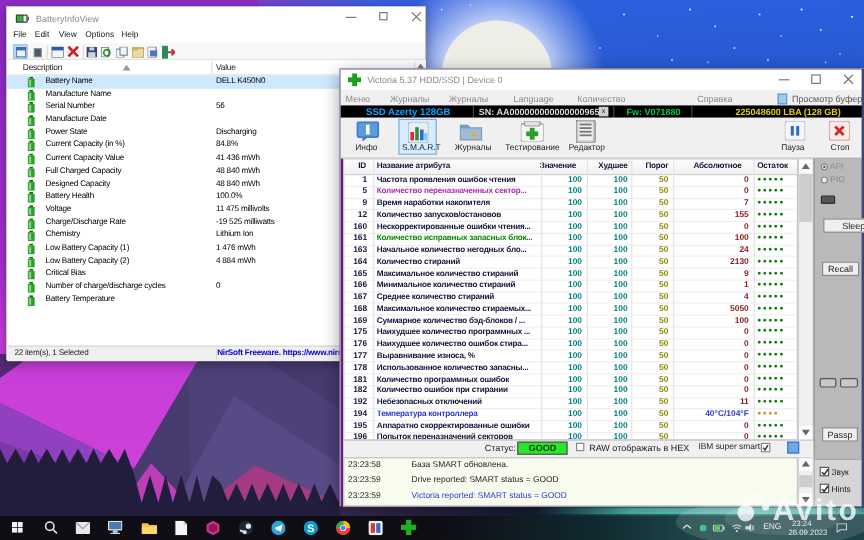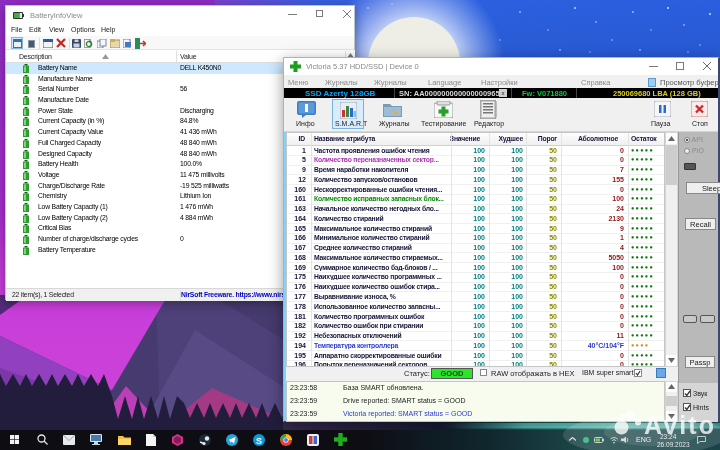--- a/index.html
+++ b/index.html
@@ -366,55 +366,55 @@
   </div>
       </div>
 
   <div class="abs" style="left:0;top:282px;width:100%;height:13px;background:#f0f0f0;border-top:1px solid #d8d8d8;font-size:6.8px;letter-spacing:-0.2px;color:#222;">
     <span class="abs" style="left:6px;top:2px;">22 item(s), 1 Selected</span>
     <span class="abs" style="left:174px;top:1px;width:1px;height:11px;background:#dcdcdc;"></span>
     <span class="abs" style="left:175px;top:2px;color:#0000cc;font-weight:bold;">NirSoft Freeware. https://www.nirsoft.net</span>
   </div>
 </div>
 
-<div id="vw" class="abs" style="left:283px;top:57px;width:437px;height:365px;background:#7dd3fc;border:1px solid #9fb5c8;border-right:2px solid #3c4776;border-bottom:1px solid #3c4776;box-shadow:0 4px 14px rgba(0,0,0,0.4);">
+<div id="vw" class="abs" style="left:283px;top:57px;width:437px;height:365px;background:#701a75;border:1px solid #9fb5c8;border-right:2px solid #3c4776;border-bottom:1px solid #3c4776;box-shadow:0 4px 14px rgba(0,0,0,0.4);">
 
   <div class="abs" style="left:0;top:0;width:100%;height:17px;background:#ffffff;">
     <svg class="abs" style="left:6px;top:3px" width="11" height="11" viewBox="0 0 11 11">
       <rect x="3.5" y="0" width="4" height="11" fill="#1e9e1e"></rect>
           <rect x="0" y="3.5" width="11" height="4" fill="#1e9e1e"></rect>
     </svg>
     <span class="abs" style="left:22px;top:4px;font-size:7.5px;color:#8a8a8a;">Victoria 5.37 HDD/SSD | Device 0</span>
     <span class="abs" style="left:365px;top:8px;width:9px;height:1px;background:#7a7a7a;"></span>
     <span class="abs" style="left:392px;top:4px;width:8px;height:8px;border:1px solid #7a7a7a;"></span>
     <svg class="abs" style="left:419px;top:4px" width="8" height="8" viewBox="0 0 8 8">
           <path d="M0,0 L8,8 M8,0 L0,8" stroke="#6a6a6a" stroke-width="1"></path>
         </svg>
   </div>
 
   <div class="abs" style="left:0;top:17px;width:100%;height:13px;background:#f0f0f0;font-size:7.5px;color:#8a8a8a;">
     <span class="abs" style="left:4px;top:3px;">Меню</span>
     <span class="abs" style="left:41px;top:3px;">Журналы</span>
     <span class="abs" style="left:90px;top:3px;">Журналы</span>
     <span class="abs" style="left:144px;top:3px;">Language</span>
-    <span class="abs" style="left:197px;top:3px;">Настройки</span>
+    <span class="abs" style="left:197px;top:3px;">Количество</span>
     <span class="abs" style="left:297px;top:3px;">Справка</span>
     <span class="abs" style="left:364px;top:3px;width:8px;height:9px;background:#9ecdf0;border:1px solid #5a9ad0;"></span>
     <span class="abs" style="left:376px;top:3px;color:#555;white-space:nowrap;">Просмотр буфера</span>
   </div>
 
   <div class="abs" style="left:0;top:30px;width:100%;height:10px;background:#000;font-size:7.5px;font-weight:bold;">
     <span class="abs" style="left:21px;top:0.5px;color:#00aaff;font-size:8px;">SSD Azerty 128GB</span>
     <span class="abs" style="left:110px;top:0;width:1px;height:10px;background:#444;"></span>
     <span class="abs" style="left:115px;top:1px;color:#d8d8d8;">SN: AA000000000000000965</span>
     <span class="abs" style="left:215px;top:1px;width:8px;height:8px;background:#d0d0d0;color:#222;font-size:6px;text-align:center;line-height:8px;font-weight:normal;">x</span>
     <span class="abs" style="left:227px;top:0;width:1px;height:10px;background:#444;"></span>
     <span class="abs" style="left:238px;top:1px;color:#00cc44;">Fw: V071880</span>
     <span class="abs" style="left:292px;top:0;width:1px;height:10px;background:#444;"></span>
-    <span class="abs" style="left:329px;top:1px;color:#ddce1a;">250069680 LBA (128 GB)</span>
+    <span class="abs" style="left:329px;top:1px;color:#ddce1a;">225048600 LBA (128 GB)</span>
   </div>
 
   <div id="vtoolbar" class="abs" style="left:0;top:40px;width:100%;height:34px;background:#f0f0f0;border-bottom:1px solid #d5d5d5;">
   <div style="position:absolute;left:9px;top:2px;width:28px;height:26px;">
     <svg style="position:absolute;left:4px;top:1px" width="19" height="17">
             <rect x="0" y="0" width="19" height="14" rx="2" fill="#3f7ec6"></rect>
             <rect x="1.5" y="1.5" width="16" height="11" rx="1" fill="#5d9bd8"></rect>
             <rect x="8" y="3" width="3" height="8" fill="#fff"></rect>
             <polygon points="5,14 9,14 5,17" fill="#3f7ec6"></polygon>
           </svg>

